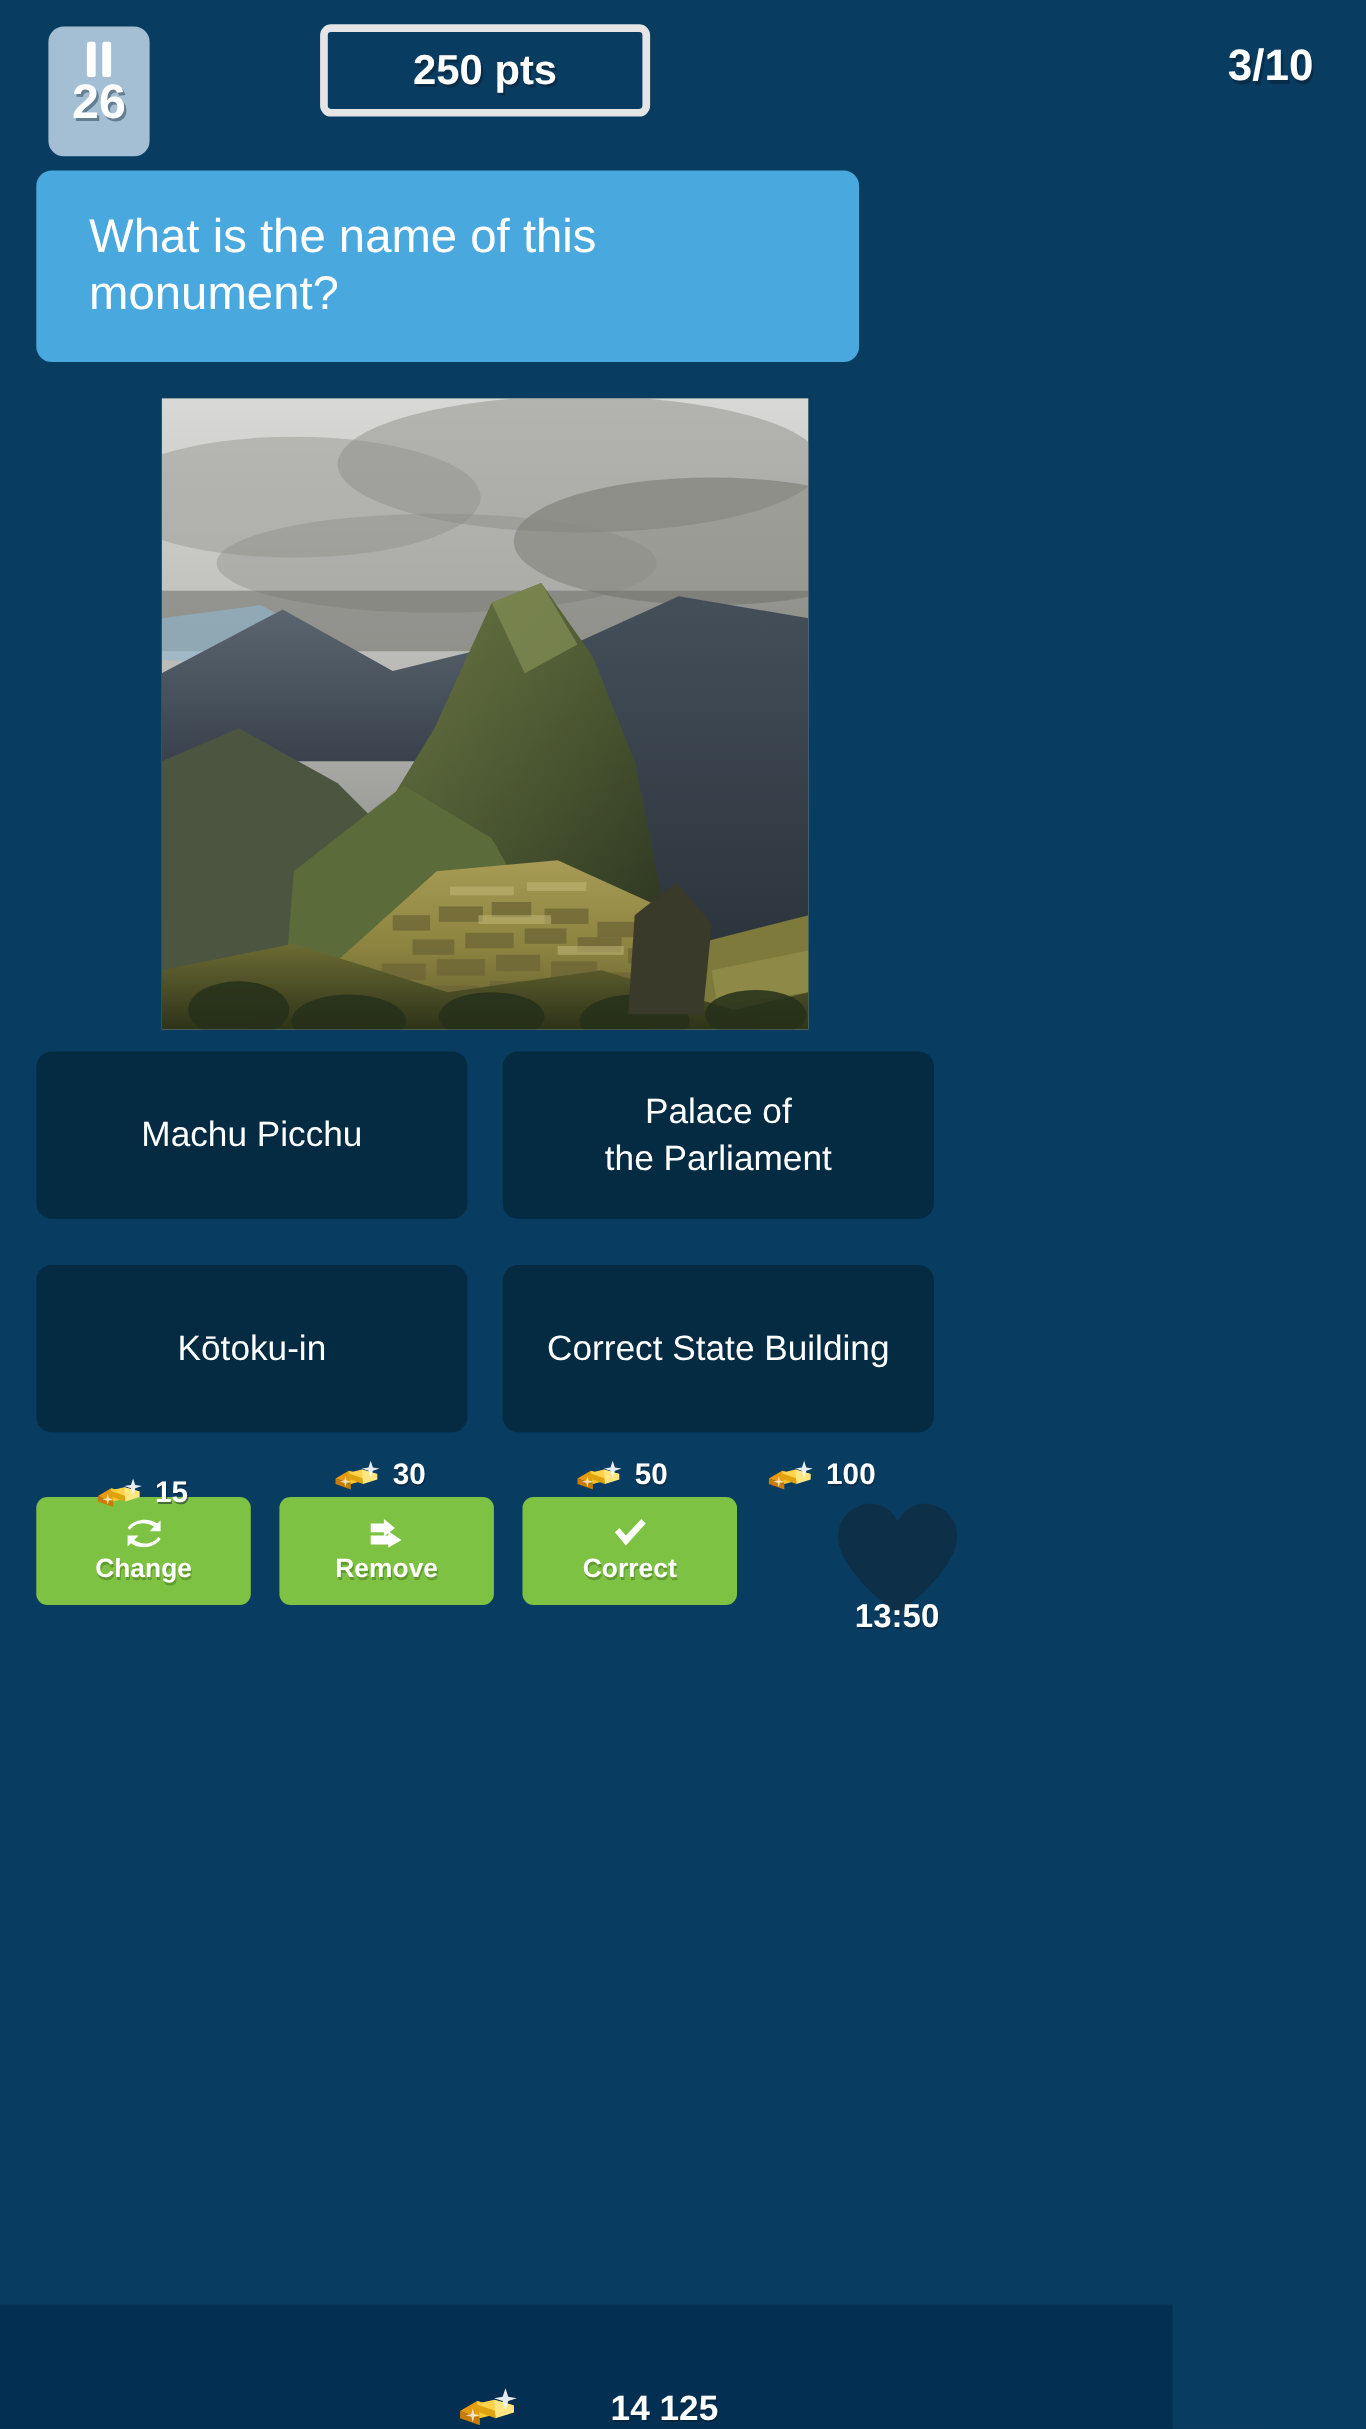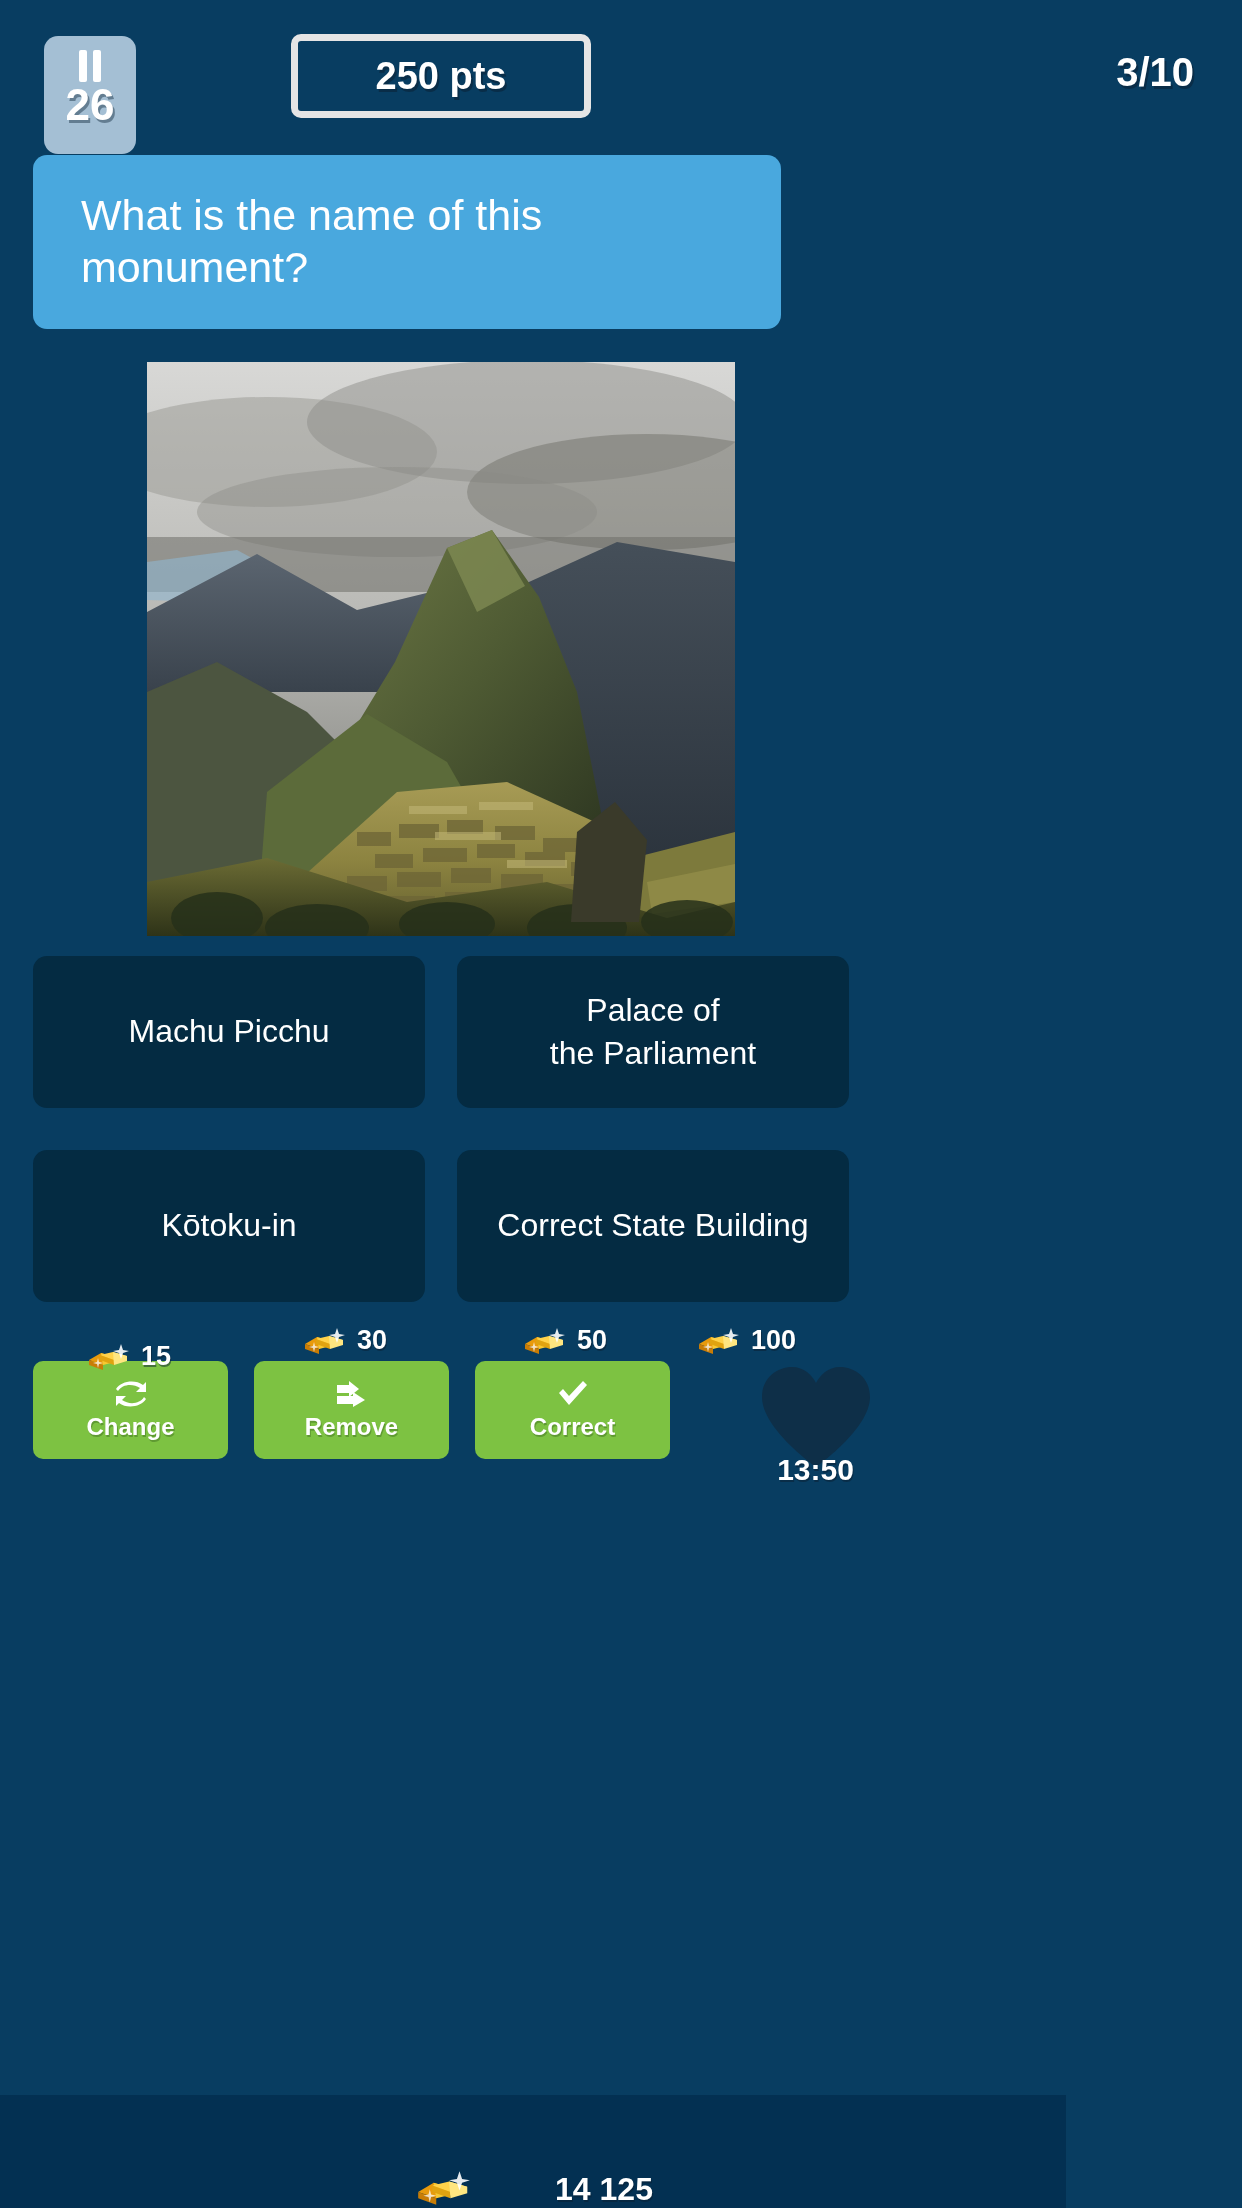--- a/index.html
+++ b/index.html
@@ -9,21 +9,21 @@
     font-family: "Liberation Sans", sans-serif;
     overflow: hidden;
   }
   #app {
     position: relative;
     width: 1242px; height: 2208px;
     background: #083d61;
   }
 
   
-  .header { position: absolute; top: 12px; left: 0; width: 1242px; height: 148px; }
+  .header { position: absolute; top: 0; left: 0; width: 1242px; height: 148px; }
 
   .pause-wrap {
     position: absolute; left: 44px; top: 24px;
     width: 92px; height: 118px;
   }
   .pause-box {
     position: absolute; left: 0; top: 0;
     width: 92px; height: 118px;
     background: #a4bfd4; border-radius: 14px;
   }

